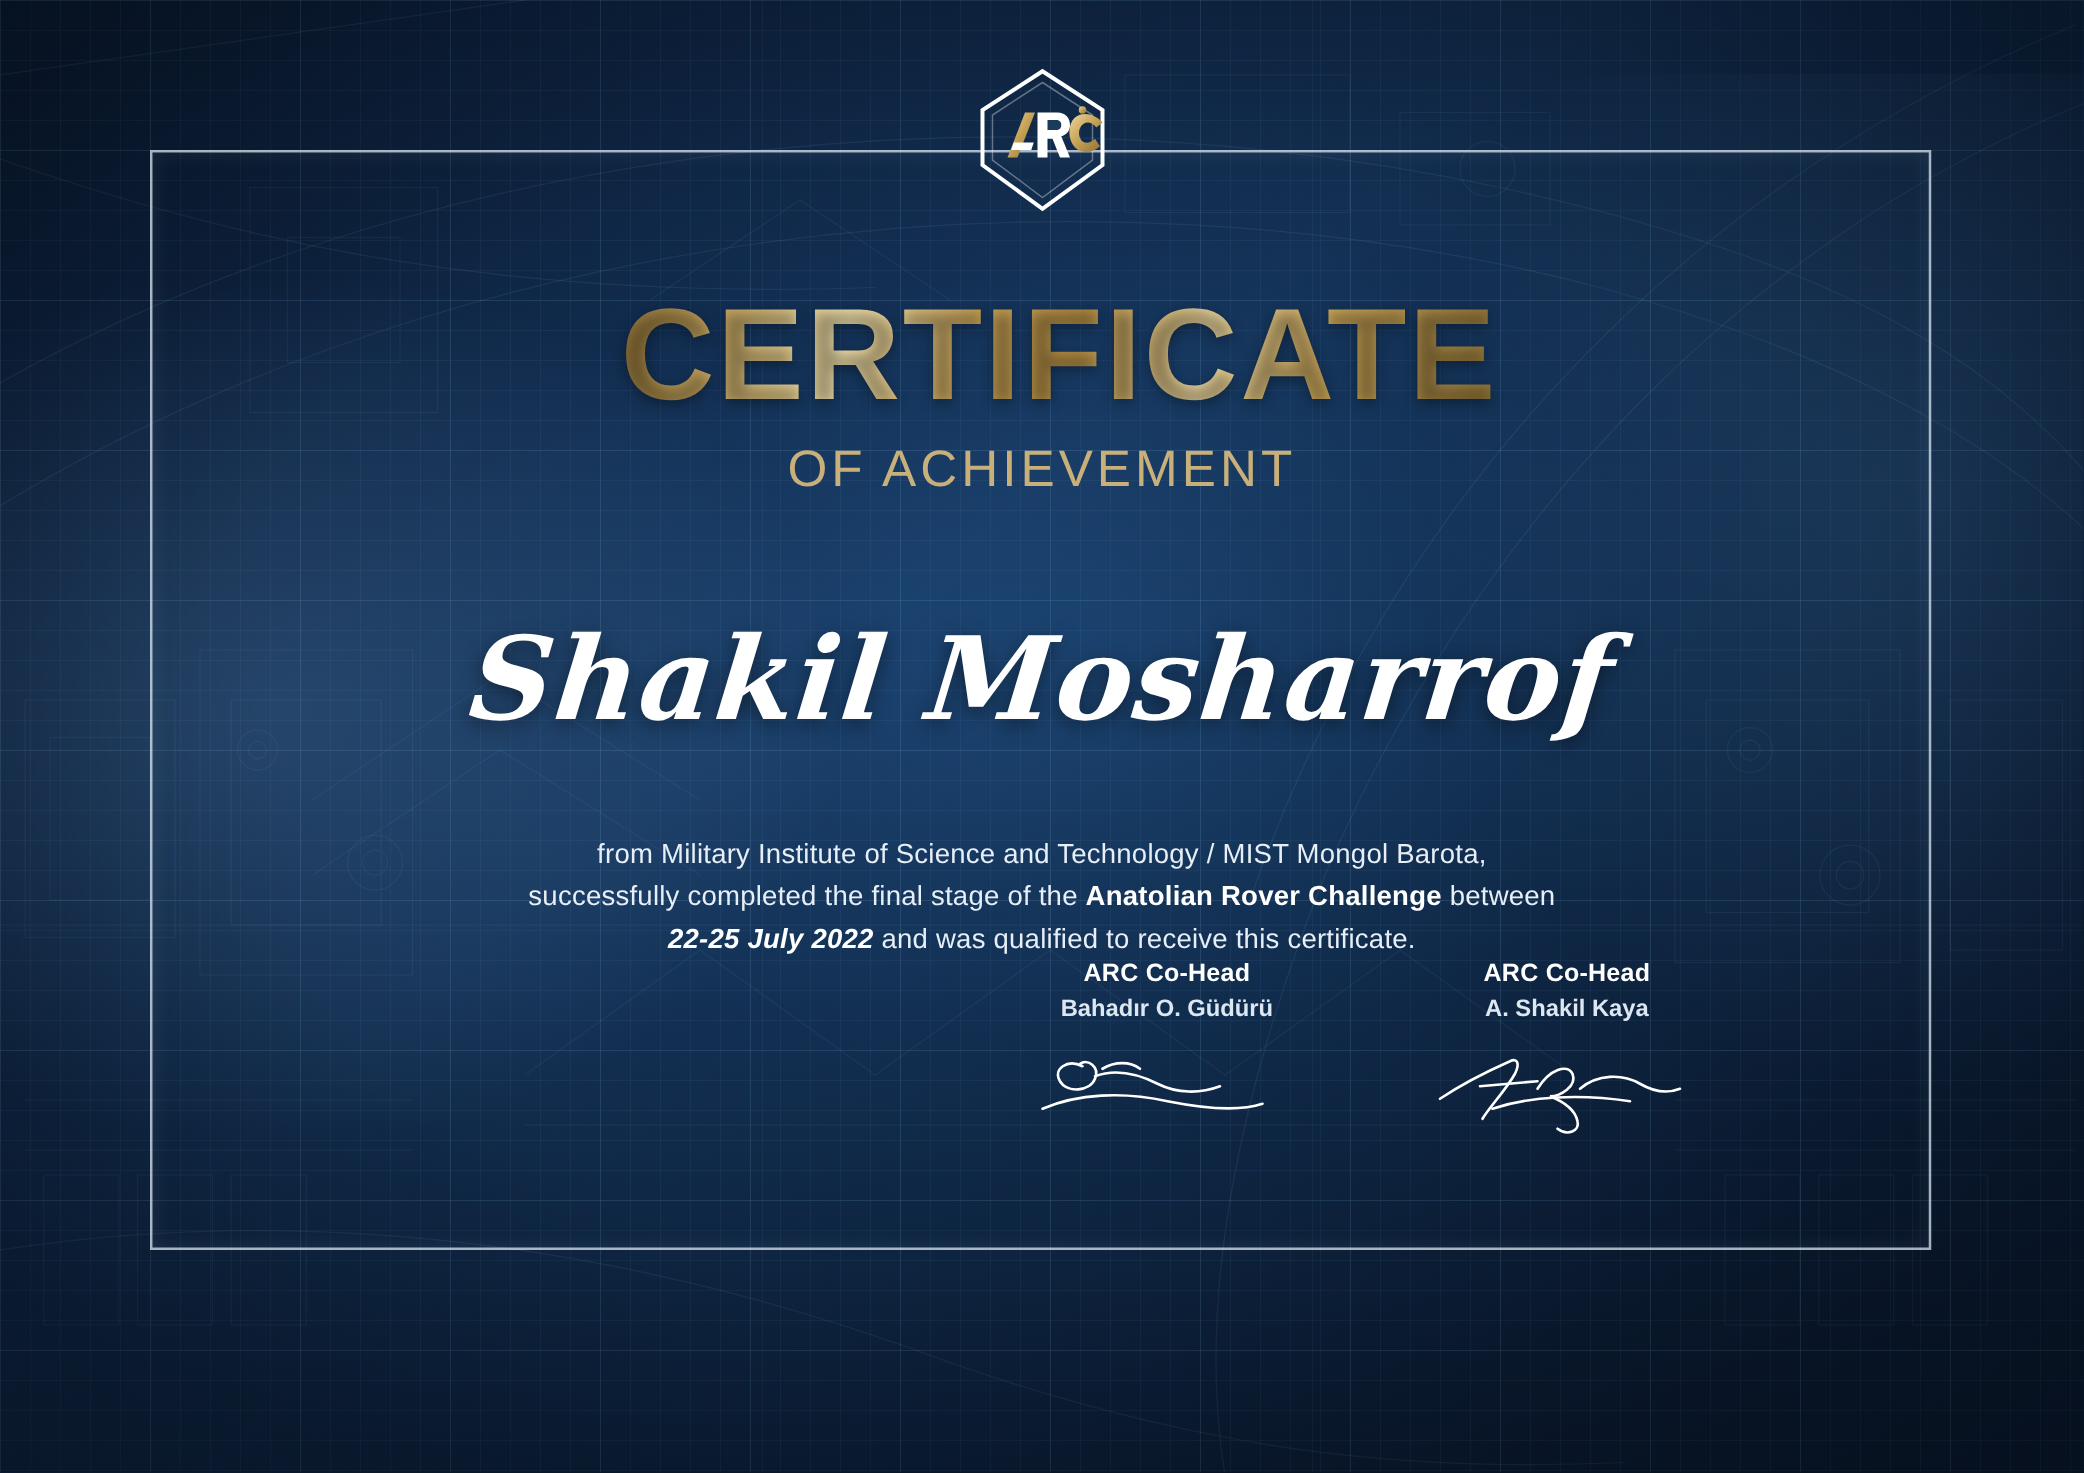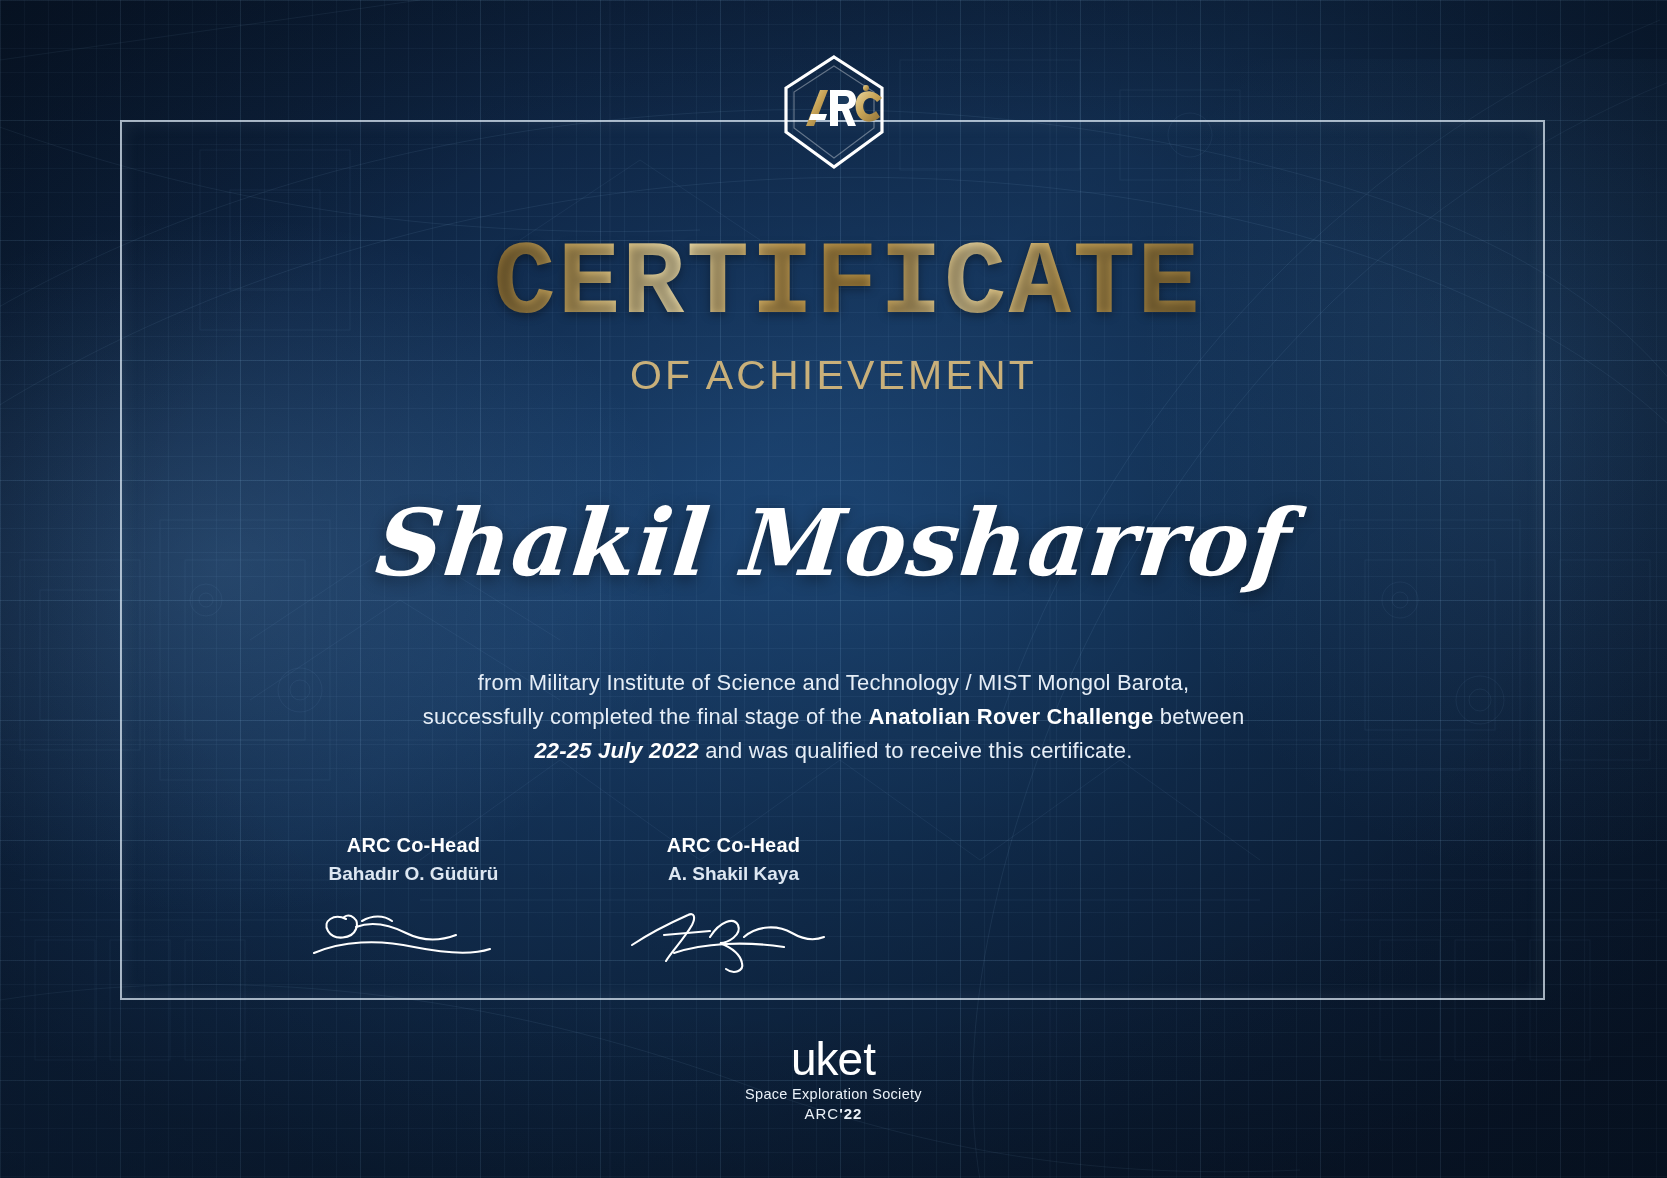--- a/index.html
+++ b/index.html
@@ -107,21 +107,21 @@
     letter-spacing: 2px;
     line-height: 1;
     background: linear-gradient(100deg,
       #8d6f35 0%, #c8a861 12%, #f2e2ae 26%, #c8a256 40%,
       #b28c42 52%, #e7d39c 66%, #c9a558 80%, #8e7137 100%);
     -webkit-background-clip: text;
     background-clip: text;
     color: transparent;
     -webkit-text-fill-color: transparent;
     text-shadow: 0 3px 10px rgba(0,0,0,0.35);
-    font-family: Liberation Mono, monospace;
+    font-family: Liberation Sans, sans-serif;
     margin-left: 28px;
   }
   .subtitle {
     margin-top: 16px;
     font-size: 41px;
     letter-spacing: 3.2px;
     color: #c9b07a;
     font-family: "Liberation Sans", sans-serif;
   }
 
@@ -147,24 +147,23 @@
     color: #e6eef7;
     font-size: 22px;
     line-height: 1.55;
     letter-spacing: 0.2px;
   }
   .body-text b { font-weight: bold; color: #ffffff; }
   .body-text i { font-weight: bold; color: #ffffff; }
 
   
   .signatures {
-    margin-top: 66px;
     width: 1160px;
     display: flex;
-    justify-content: flex-start;
+    justify-content: flex-end;
   }
   .sig-block {
     width: 320px;
     text-align: center;
     position: relative;
   }
   .sig-role {
     font-size: 20px;
     font-weight: bold;
     color: #ffffff;
@@ -351,21 +350,14 @@
               <path d="M130 46 C 144 34, 164 34, 178 42 C 190 49, 200 50, 210 46"></path>
               <path d="M60 62 C 90 52, 130 50, 170 56"></path>
             </g>
           </svg>
         </div>
       </div>
 
     </div>
   </div>
 
-  <div class="footer">
-    <div class="uket-word">
-      <span>uk</span><span class="dotless">et</span>
-    </div>
-    <div class="uket-sub">Space Exploration Society</div>
-    <div class="uket-year"><span>ARC</span><b>'22</b></div>
-  </div>
 
 </div>
 
 </body></html>

